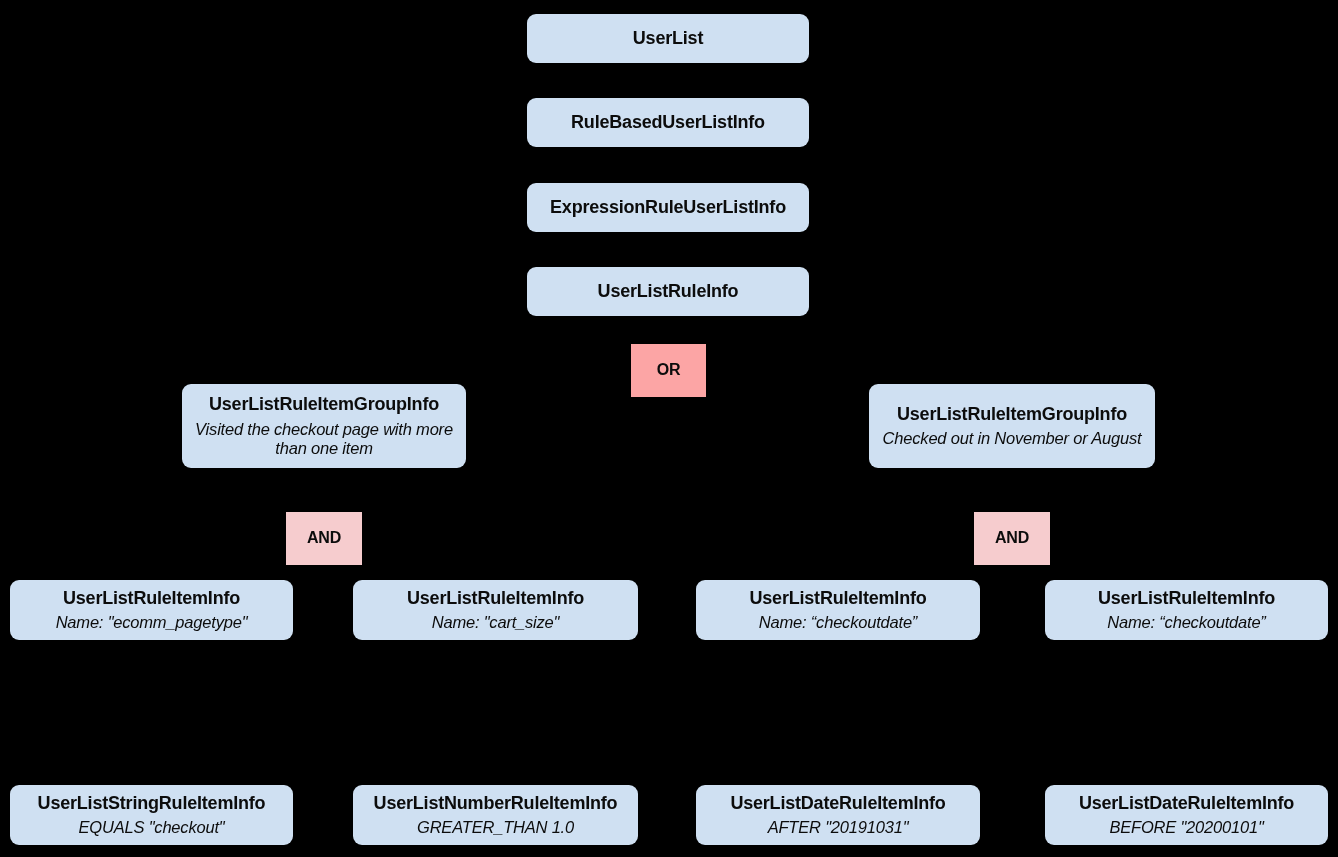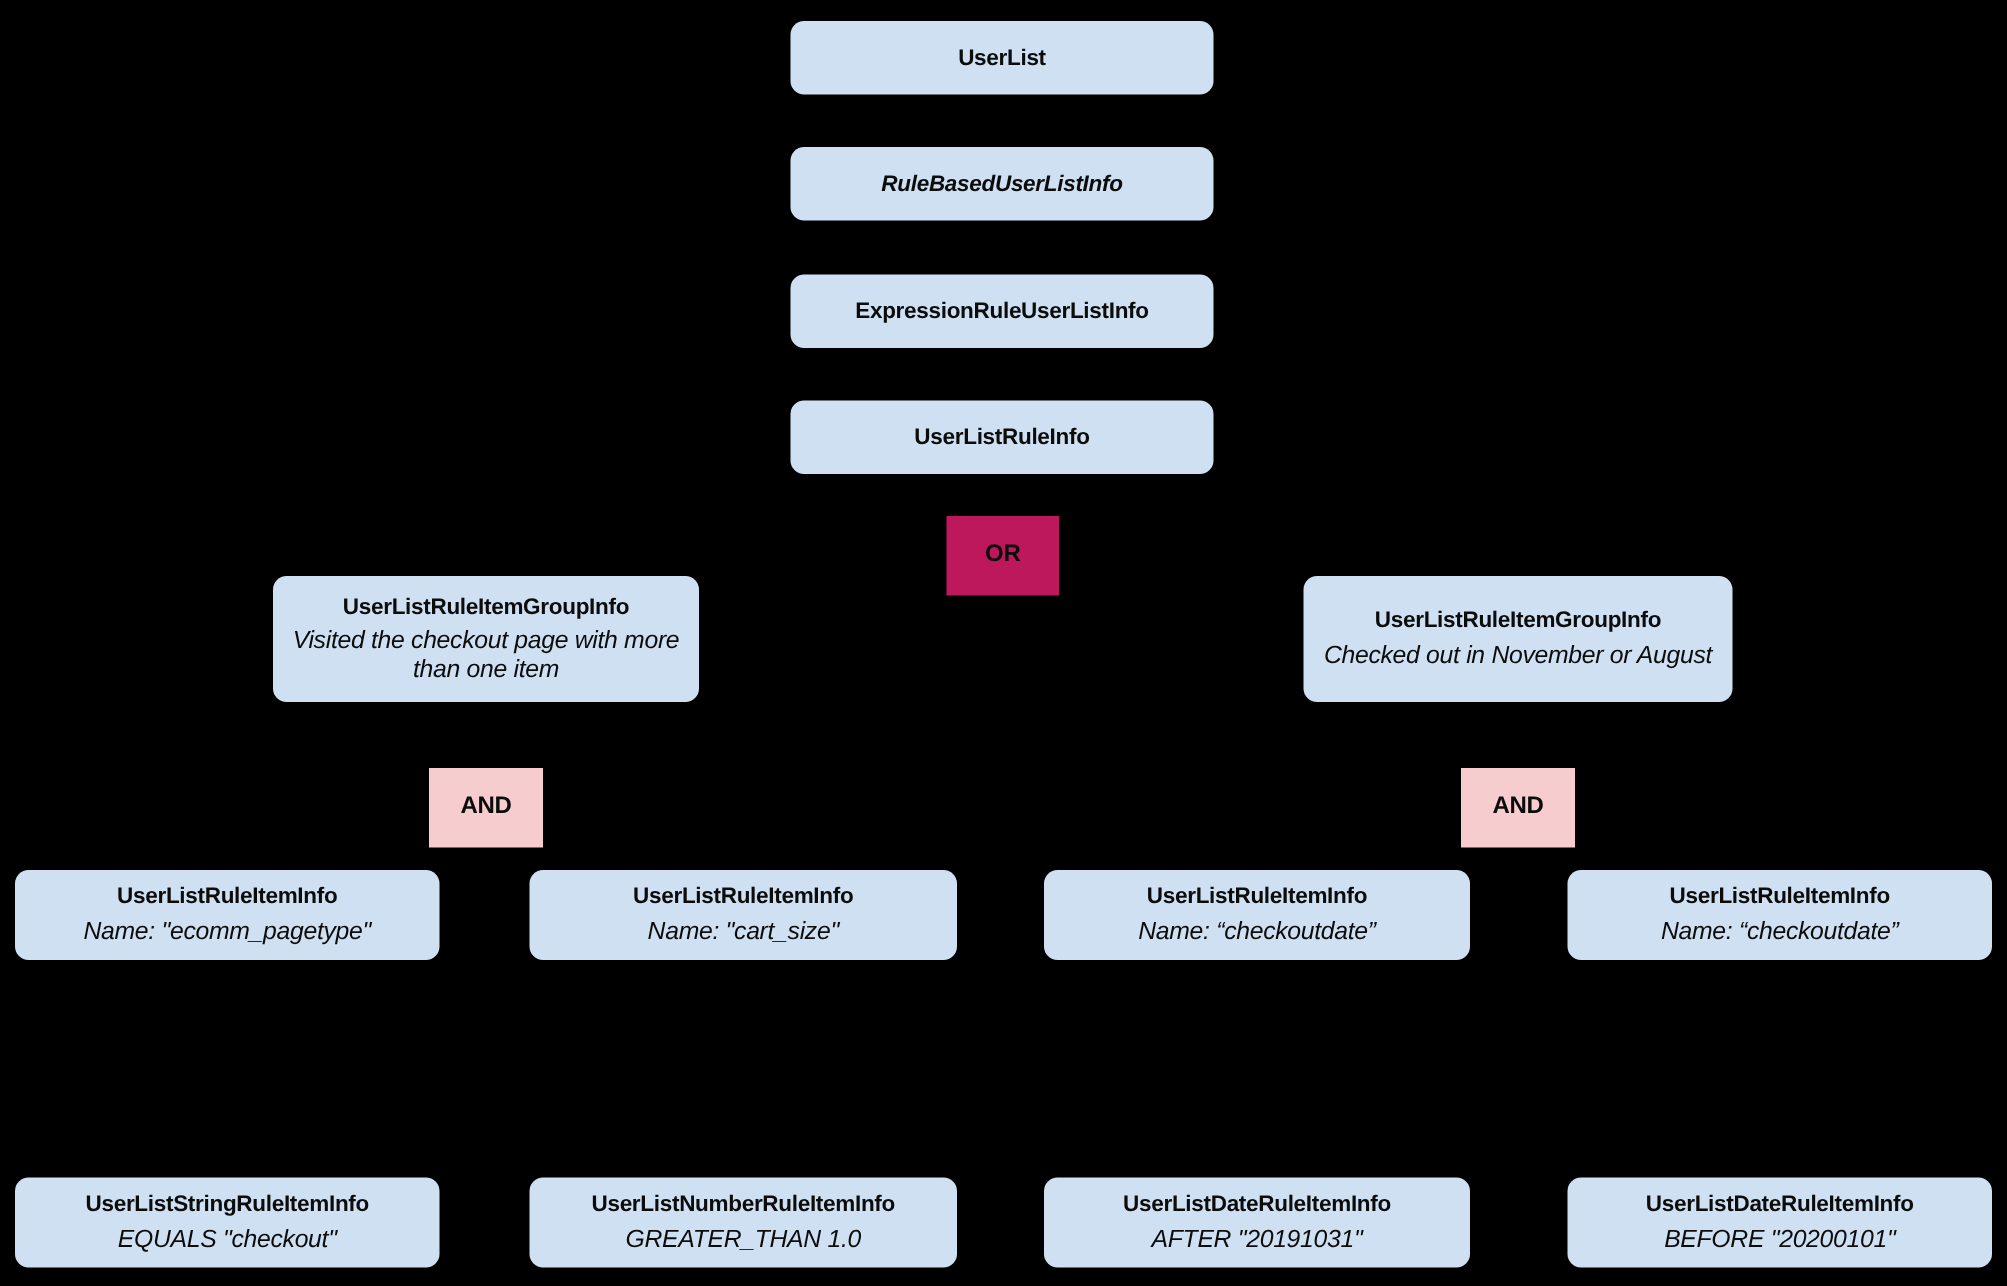--- a/index.html
+++ b/index.html
@@ -30,21 +30,21 @@
     color: #0c0c0c;
   }
 
   .node.entity {
     background: #cfe0f2;
     border-radius: 9px;
   }
 
   .node .title {
     font-weight: bold;
-    font-size: 15px;
+    font-size: 18px;
     letter-spacing: -0.2px;
     white-space: nowrap;
   }
 
   .node .subtitle {
     font-style: italic;
     font-size: 16.5px;
     letter-spacing: -0.2px;
     margin-top: 5px;
   }
@@ -102,33 +102,33 @@
 
   <div class="edge" style="left:151px; top:640px; height:145px;"></div>
   <div class="edge" style="left:495px; top:640px; height:145px;"></div>
   <div class="edge" style="left:838px; top:640px; height:145px;"></div>
   <div class="edge" style="left:1186px; top:640px; height:145px;"></div>
 
   <div class="node entity" style="left:527px; top:14px; width:282px; height:49px;">
     <span class="title">UserList</span>
   </div>
 
-  <div class="node entity" style="left:527px; top:98px; width:282px; height:49px;font-style:italic;">
+  <div class="node entity" style="left:527px; top:98px; width:282px; height:49px;">
     <span class="title">RuleBasedUserListInfo</span>
   </div>
 
   <div class="node entity" style="left:527px; top:183px; width:282px; height:49px;">
     <span class="title">ExpressionRuleUserListInfo</span>
   </div>
 
   <div class="node entity" style="left:527px; top:267px; width:282px; height:49px;align-items:center;">
     <span class="title">UserListRuleInfo</span>
   </div>
 
-  <div class="node op" style="left:631px; top:344px; width:75px; height:53px; background:#be185d;text-align:right;">
+  <div class="node op" style="left:631px; top:344px; width:75px; height:53px; background:#fca5a5;text-align:right;">
     <span class="title">OR</span>
   </div>
 
   <div class="node entity" style="left:182px; top:384px; width:284px; height:84px; padding:0 10px;">
     <span class="title">UserListRuleItemGroupInfo</span>
     <span class="subtitle">Visited the checkout page with more than one item</span>
   </div>
 
   <div class="node entity" style="left:869px; top:384px; width:286px; height:84px; padding:0 10px;">
     <span class="title">UserListRuleItemGroupInfo</span>

